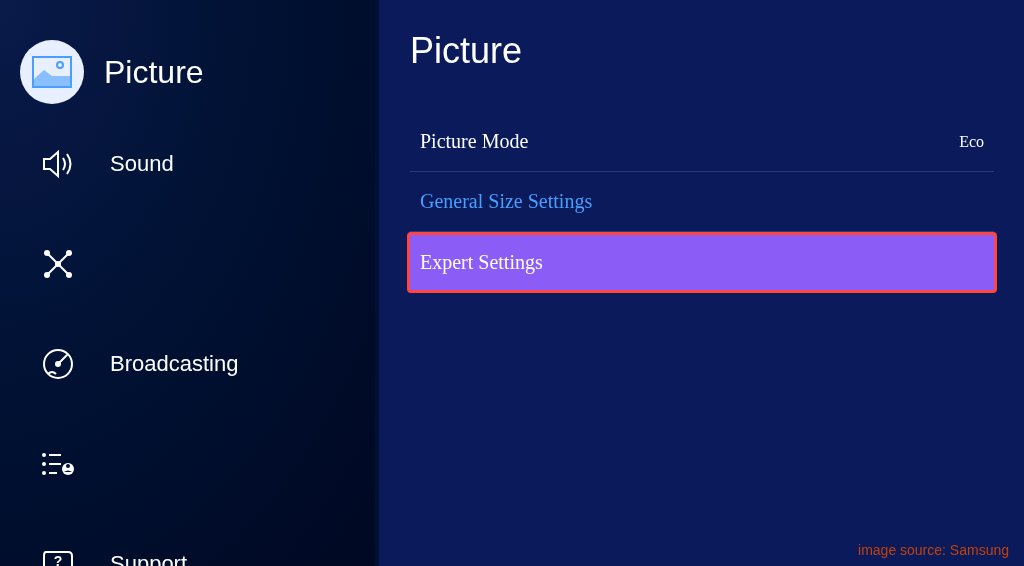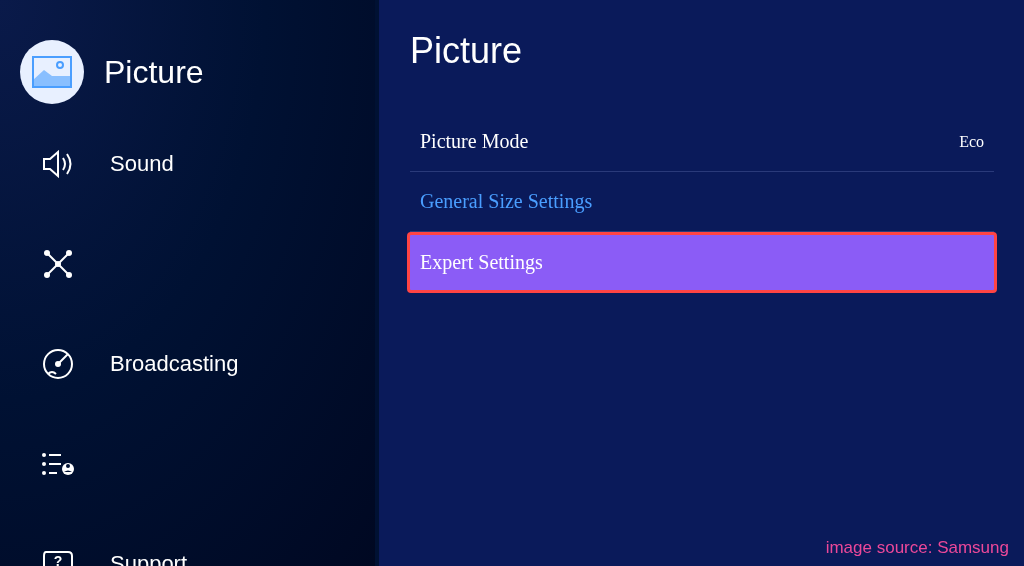--- a/index.html
+++ b/index.html
@@ -102,22 +102,22 @@
       border-radius: 4px;
       padding: 16px 10px;
       margin-left: -3px;
       margin-right: -3px;
       background: #8b5cf6;
     }
     .image-attribution {
       position: absolute;
       bottom: 8px;
       right: 15px;
-      font-size: 17px;
-      color: #ec4899;
+      font-size: 14px;
+      color: #c2410c;
     }
     svg {
       display: block;
     }
   </style>
 </head>
 <body>
 
 <div class="sidebar">
   <div class="sidebar-item active">

